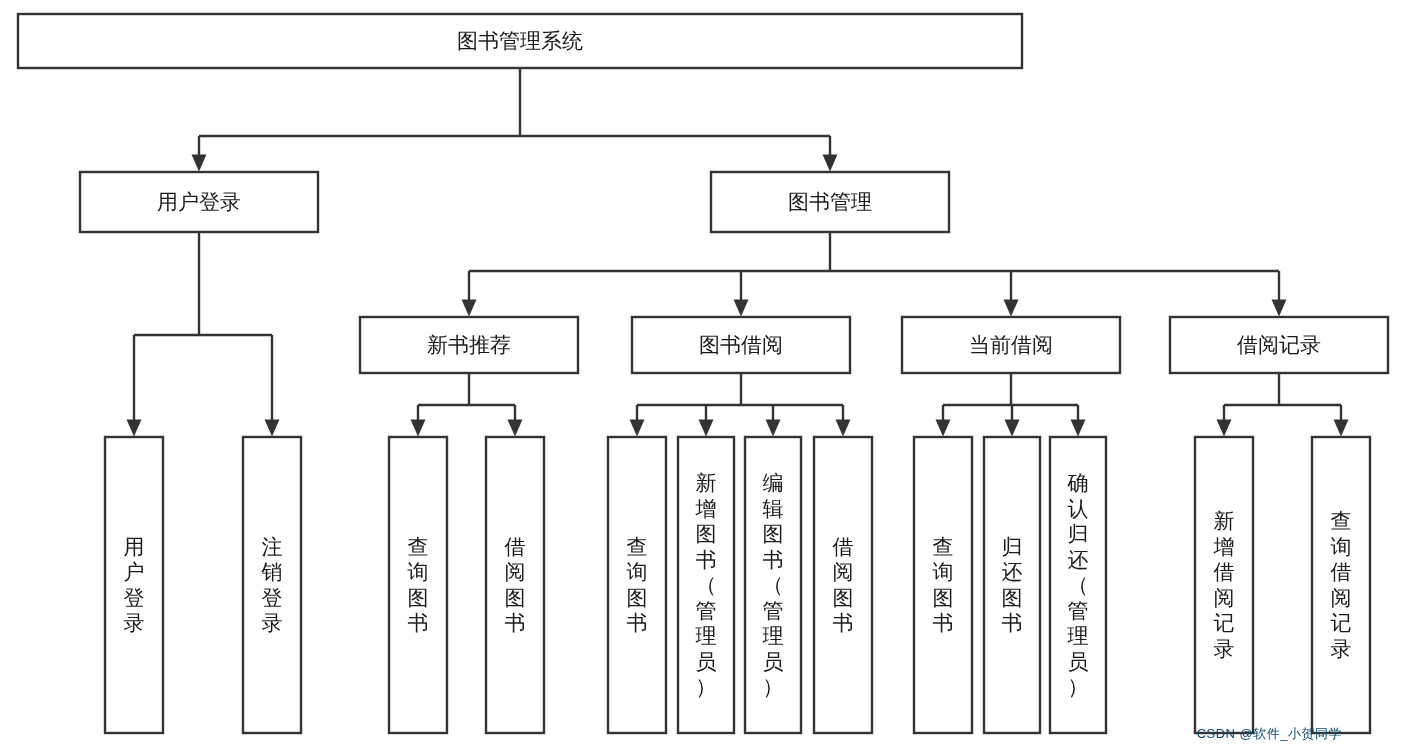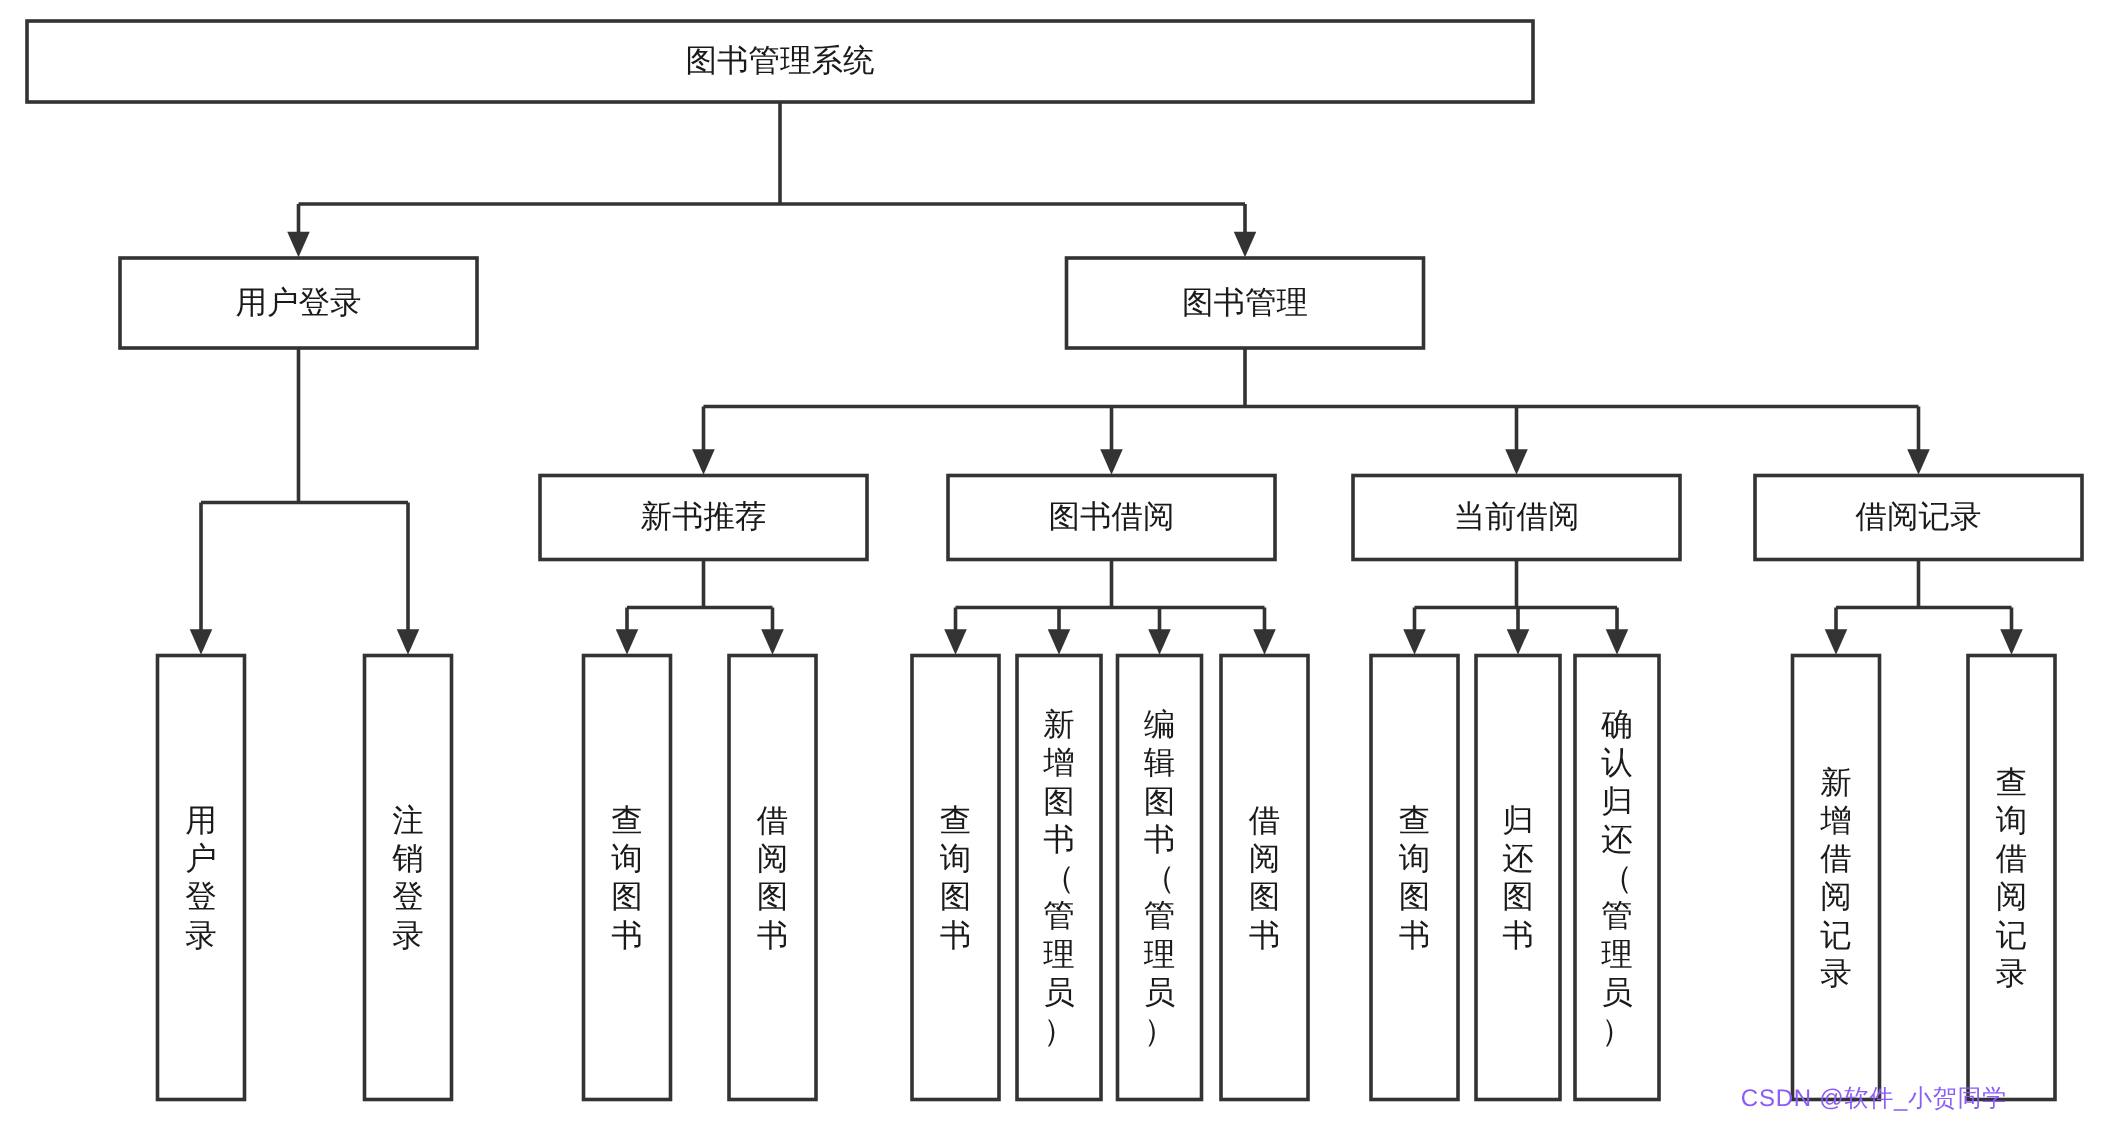--- a/index.html
+++ b/index.html
@@ -11,21 +11,20 @@
     width: 1405px;
     height: 747px;
     font-family: "Liberation Sans", sans-serif;
     overflow: hidden;
   }
   #diagram-root {
     position: relative;
     width: 1350px;
     height: 747px;
     background: #ffffff;
-    padding-left: 12px;
   }
   svg.diagram {
     position: absolute;
     top: 0;
     left: 0;
     width: 1405px;
     height: 747px;
   }
   .node-box {
     fill: #ffffff;
@@ -50,25 +49,25 @@
     dominant-baseline: middle;
   }
   .node-label-v {
     font-family: "Liberation Sans", sans-serif;
     font-size: 21px;
     fill: #1a1a1a;
     text-anchor: middle;
   }
   .watermark {
     position: absolute;
-    right: 24px;
+    right: 8px;
     bottom: 4px;
     font-family: "Liberation Sans", sans-serif;
-    font-size: 16px;
-    color: #8b5cf6;
+    font-size: 13px;
+    color: #0c4a6e;
     letter-spacing: 0.5px;
     white-space: nowrap;
     user-select: none;
   }
 </style>
 </head>
 <body>
 
 <div id="diagram-root">
   <svg class="diagram" viewBox="0 0 1405 747">

